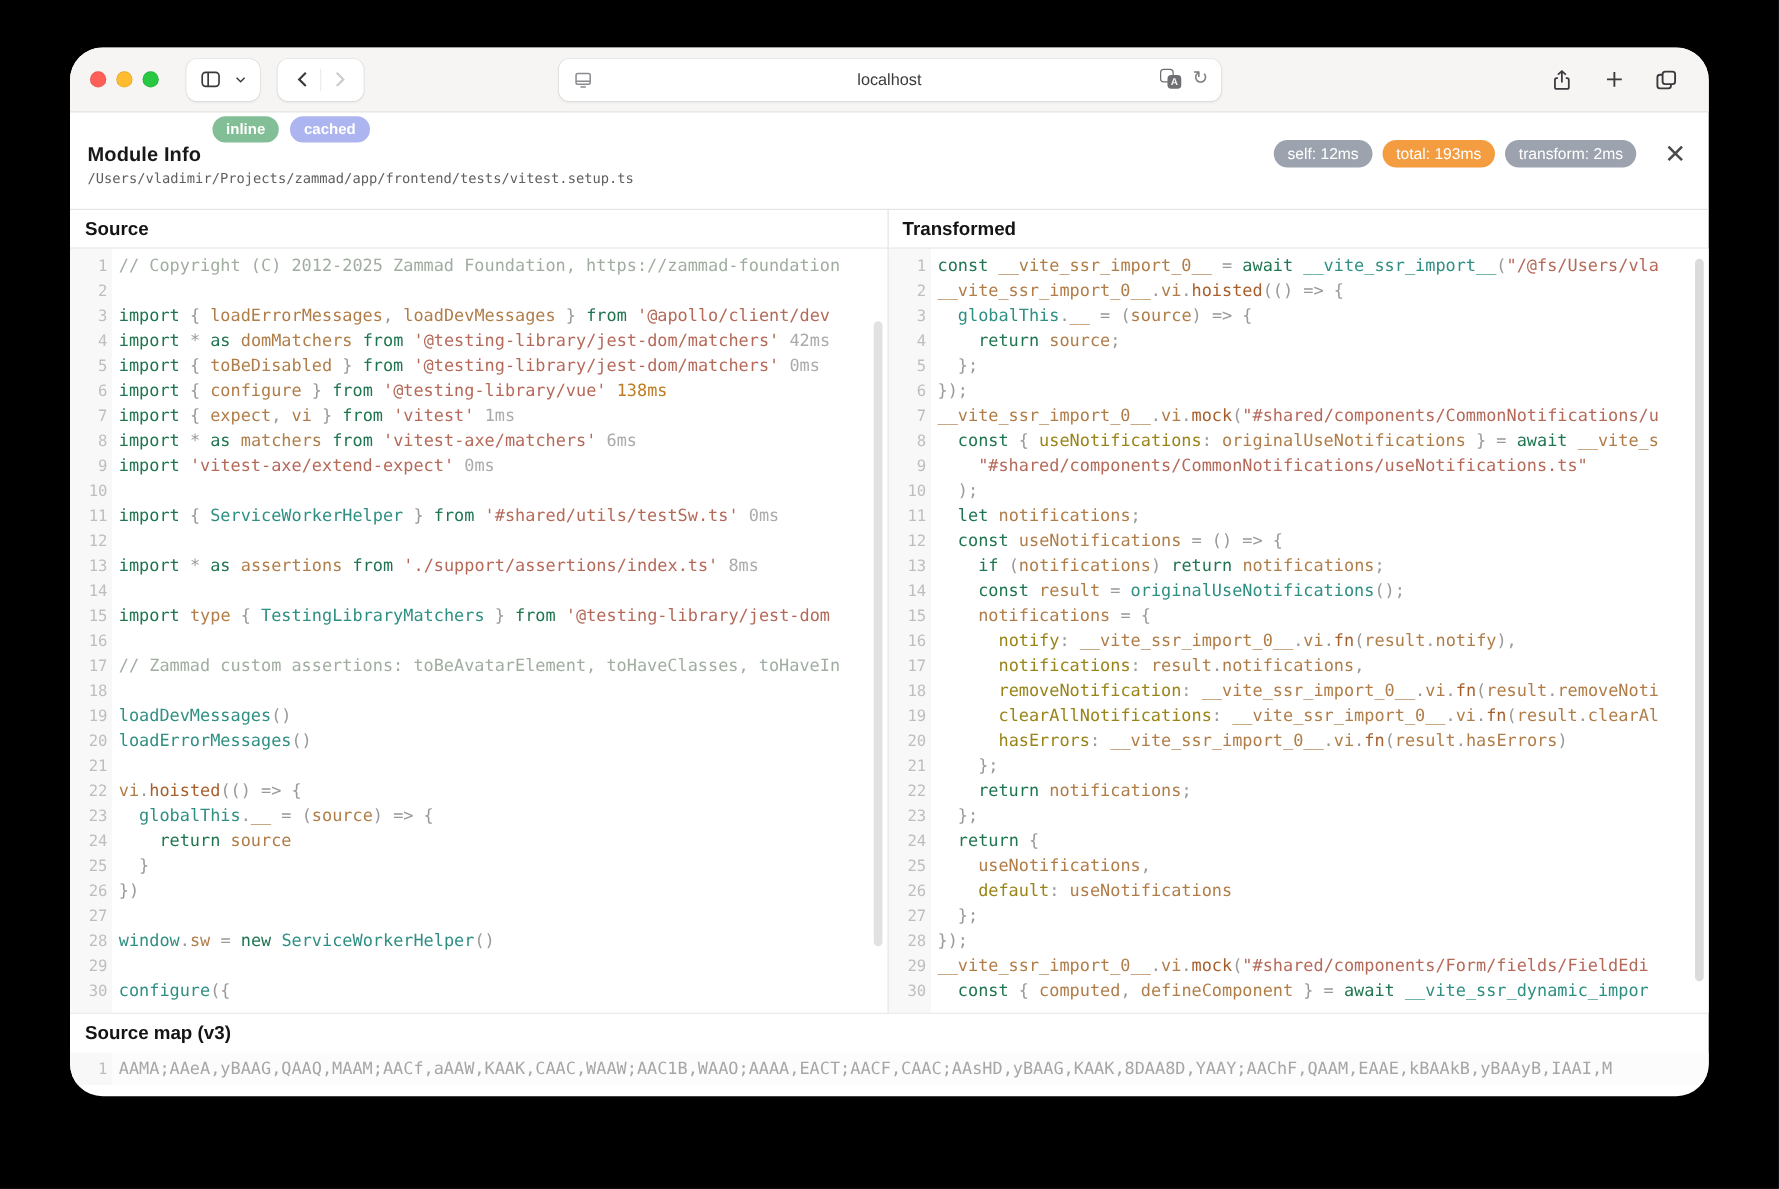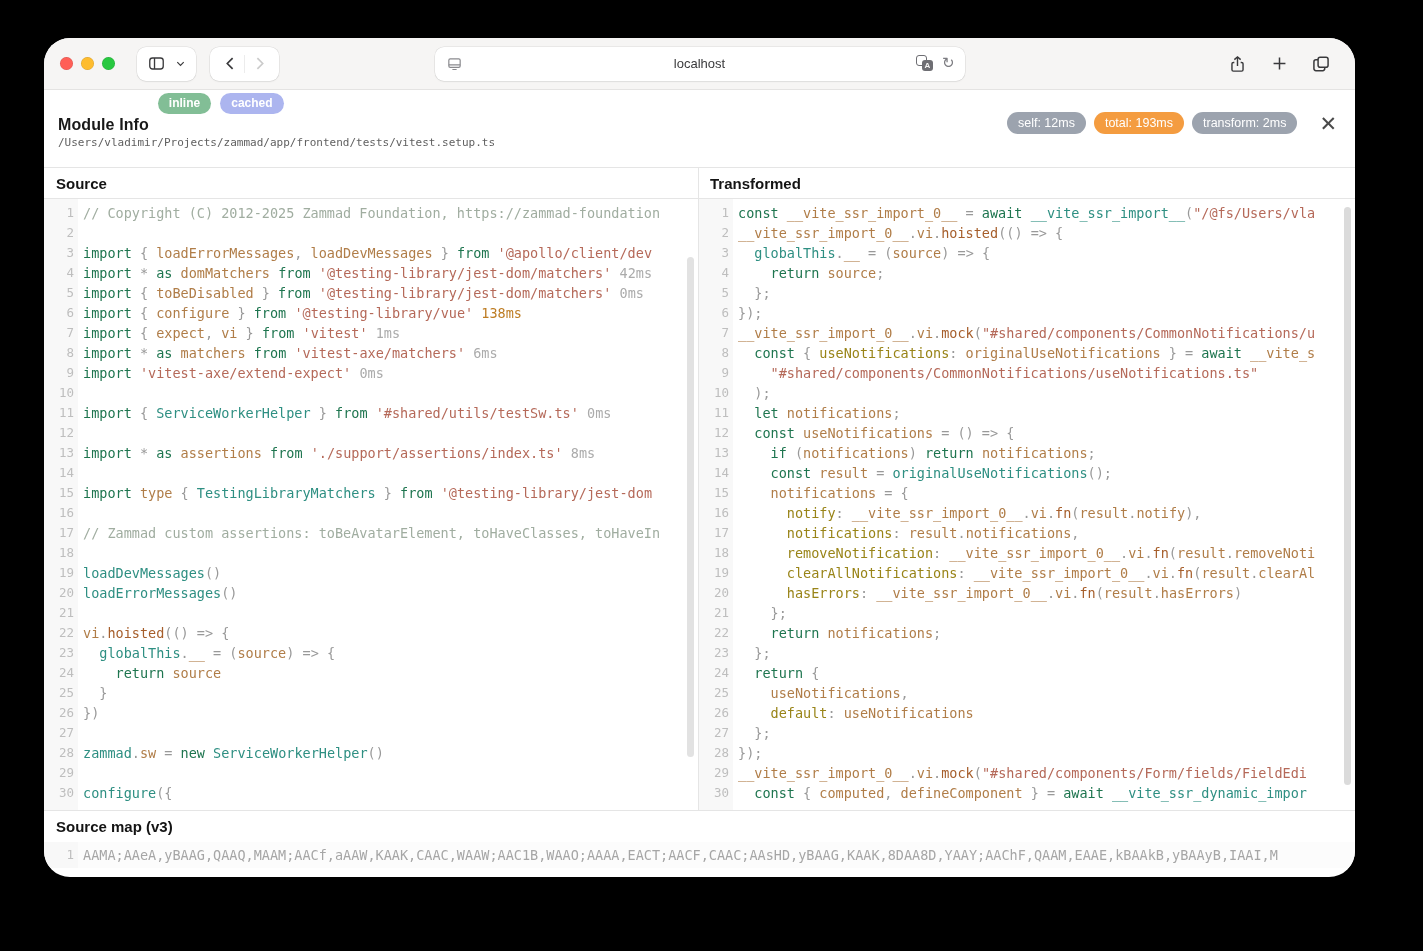--- a/index.html
+++ b/index.html
@@ -1,18 +1,18 @@
 <!DOCTYPE html>
 <html><head>
 <meta charset="utf-8">
 <style>
   * { box-sizing: border-box; margin: 0; padding: 0; }
   html,body { width:1423px; height:951px; background:#000; font-family:"Liberation Sans", sans-serif; overflow:hidden; }
 
-  .window{ position:absolute; left:44px; top:38px; width:1311px; height:839px;
+  .window{ position:absolute; left:56px; top:38px; width:1311px; height:839px;
     background:#fff; border-radius:26px; overflow:hidden;
     box-shadow:0 25px 70px rgba(0,0,0,.55); }
 
   
   .toolbar{ height:52px; background:#F6F5F4; border-bottom:1px solid rgba(0,0,0,.07);
     display:flex; align-items:center; padding:0 16px; position:relative; }
   .traffic{ display:flex; gap:8px; margin-right:22px; }
   .tl{ width:13px; height:13px; border-radius:50%; box-shadow:inset 0 0 0 .5px rgba(0,0,0,.15); cursor:default; }
   .tl.r{ background:#FF5F57; } .tl.y{ background:#FEBC2E; } .tl.g{ background:#28C840; }
   .pill{ background:#fff; border-radius:9px; height:34px; display:flex; align-items:center;
@@ -215,21 +215,21 @@
           <div class="cl"><span class="ln">18</span><span class="cd"></span></div>
           <div class="cl"><span class="ln">19</span><span class="cd"><i class="t">loadDevMessages</i>()</span></div>
           <div class="cl"><span class="ln">20</span><span class="cd"><i class="t">loadErrorMessages</i>()</span></div>
           <div class="cl"><span class="ln">21</span><span class="cd"></span></div>
           <div class="cl"><span class="ln">22</span><span class="cd"><i class="v">vi</i>.<i class="m">hoisted</i>(() =&gt; {</span></div>
           <div class="cl"><span class="ln">23</span><span class="cd">  <i class="t">globalThis</i>.<i class="v">__</i> = (<i class="v">source</i>) =&gt; {</span></div>
           <div class="cl"><span class="ln">24</span><span class="cd">    <i class="k">return</i> <i class="v">source</i></span></div>
           <div class="cl"><span class="ln">25</span><span class="cd">  }</span></div>
           <div class="cl"><span class="ln">26</span><span class="cd">})</span></div>
           <div class="cl"><span class="ln">27</span><span class="cd"></span></div>
-          <div class="cl"><span class="ln">28</span><span class="cd"><i class="t">zammad</i>.<i class="v">sw</i> = <i class="k">new</i> <i class="t">ServiceWorkerHelper</i>()</span></div>
+          <div class="cl"><span class="ln">28</span><span class="cd"><i class="t">window</i>.<i class="v">sw</i> = <i class="k">new</i> <i class="t">ServiceWorkerHelper</i>()</span></div>
           <div class="cl"><span class="ln">29</span><span class="cd"></span></div>
           <div class="cl"><span class="ln">30</span><span class="cd"><i class="t">configure</i>({</span></div>
         </div>
       <div class="sb src"></div>
     </div>
     <div class="panel t">
       <div>
           <div class="cl"><span class="ln">1</span><span class="cd"><i class="k">const</i> <i class="v">__vite_ssr_import_0__</i> = <i class="k">await</i> <i class="t">__vite_ssr_import__</i>(<i class="s">"/@fs/Users/vla</i></span></div>
           <div class="cl"><span class="ln">2</span><span class="cd"><i class="v">__vite_ssr_import_0__</i>.<i class="v">vi</i>.<i class="m">hoisted</i>(() =&gt; {</span></div>
           <div class="cl"><span class="ln">3</span><span class="cd">  <i class="t">globalThis</i>.<i class="v">__</i> = (<i class="v">source</i>) =&gt; {</span></div>

